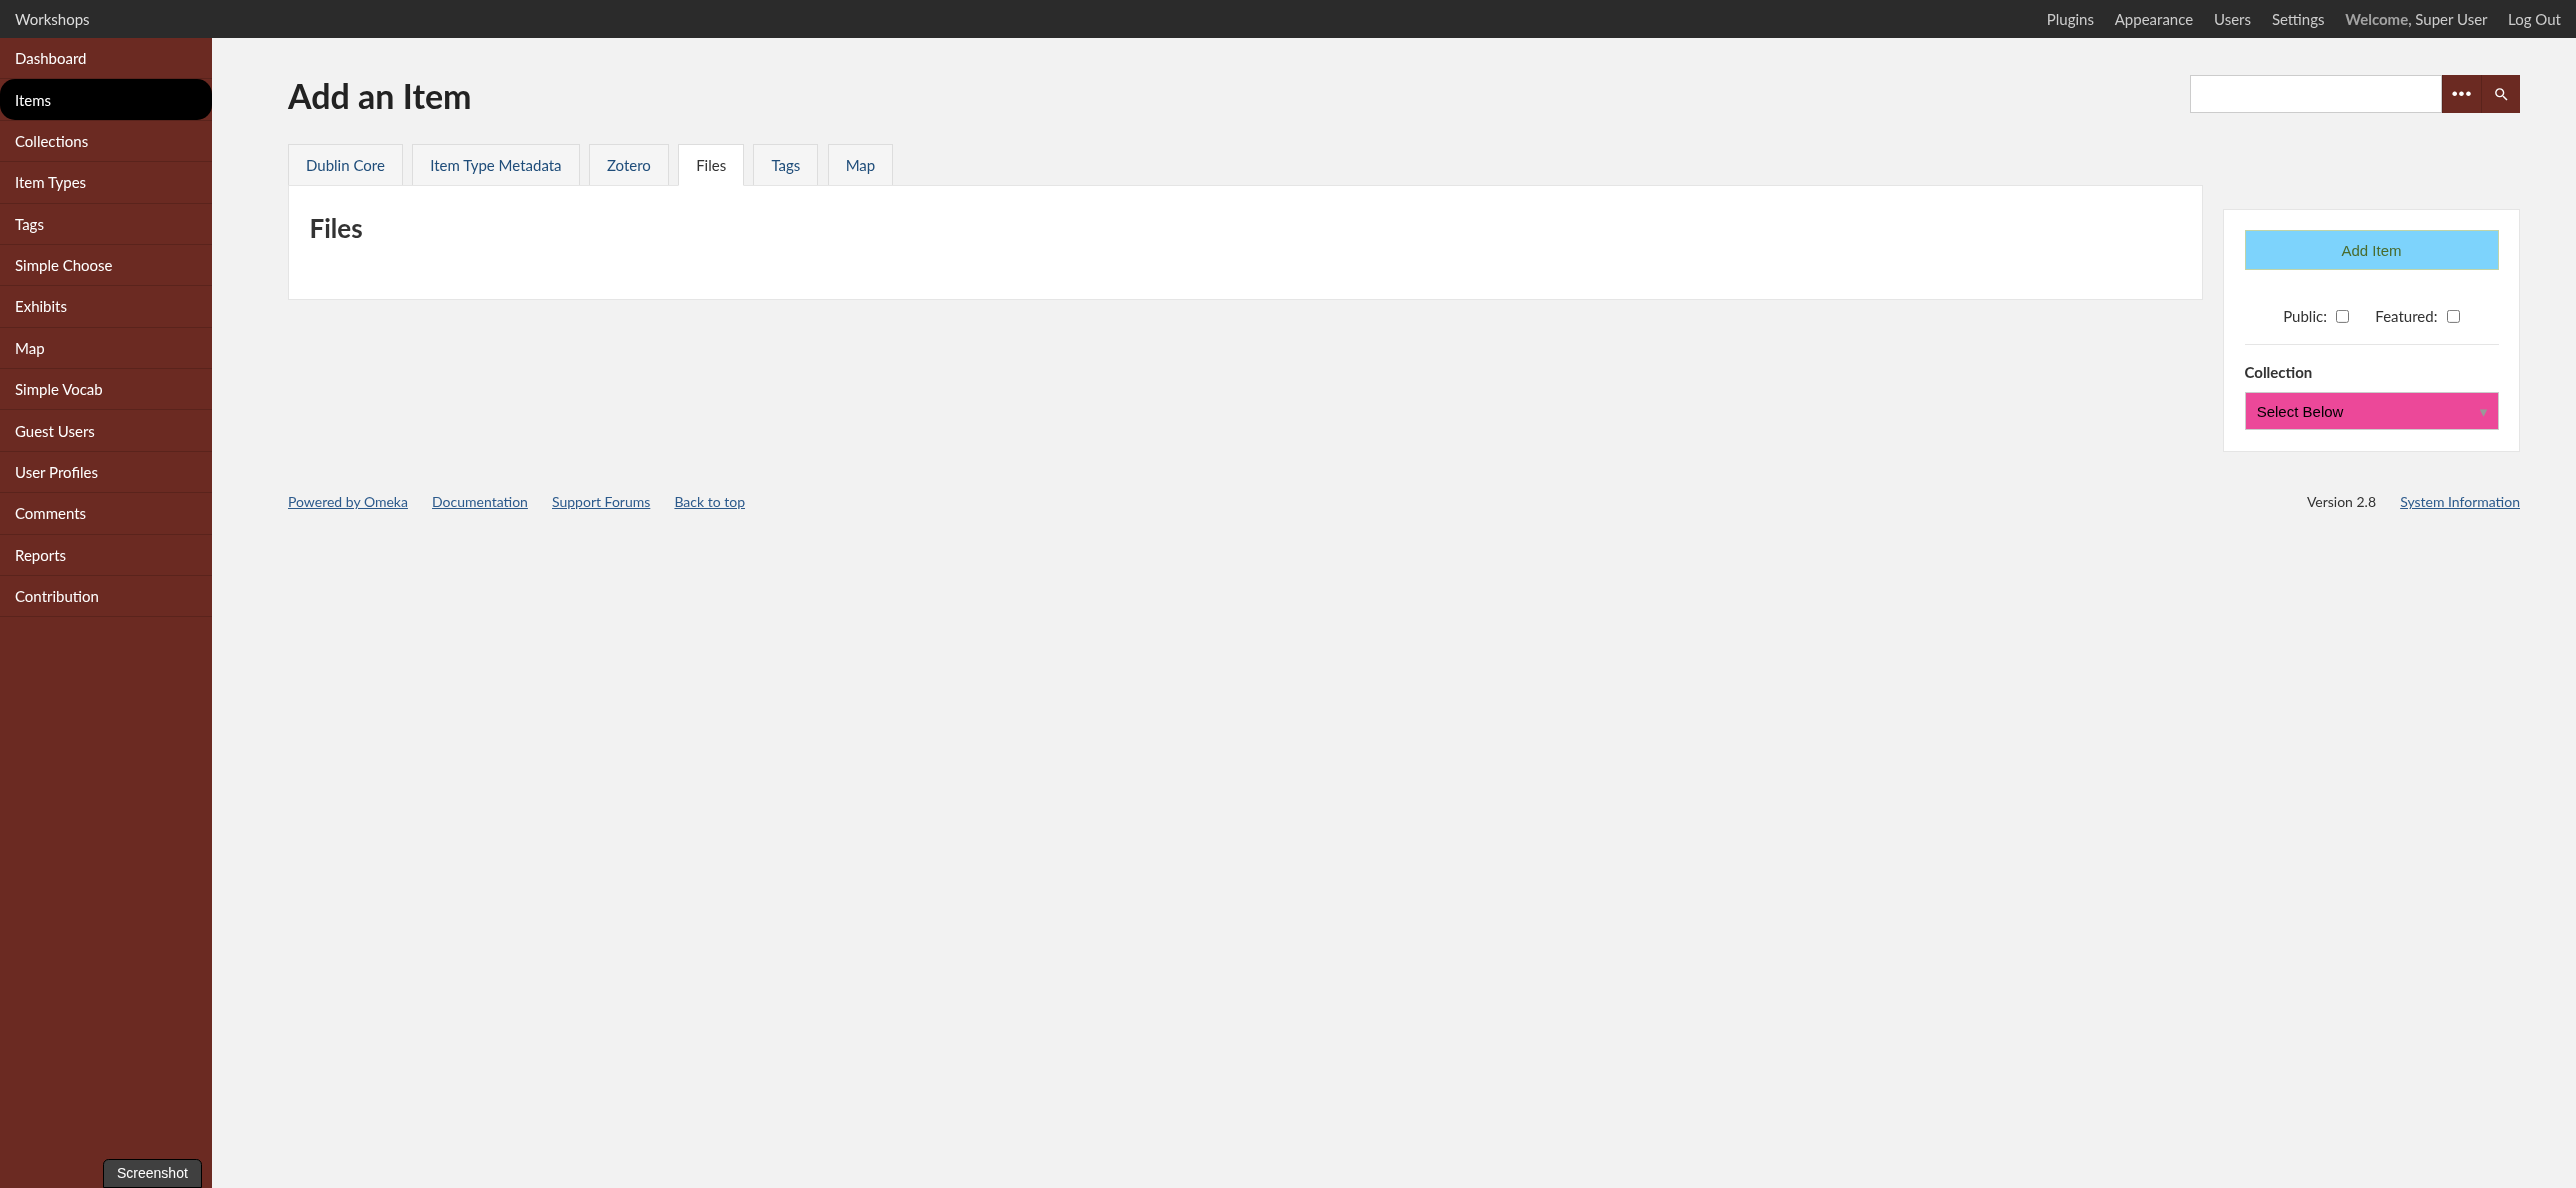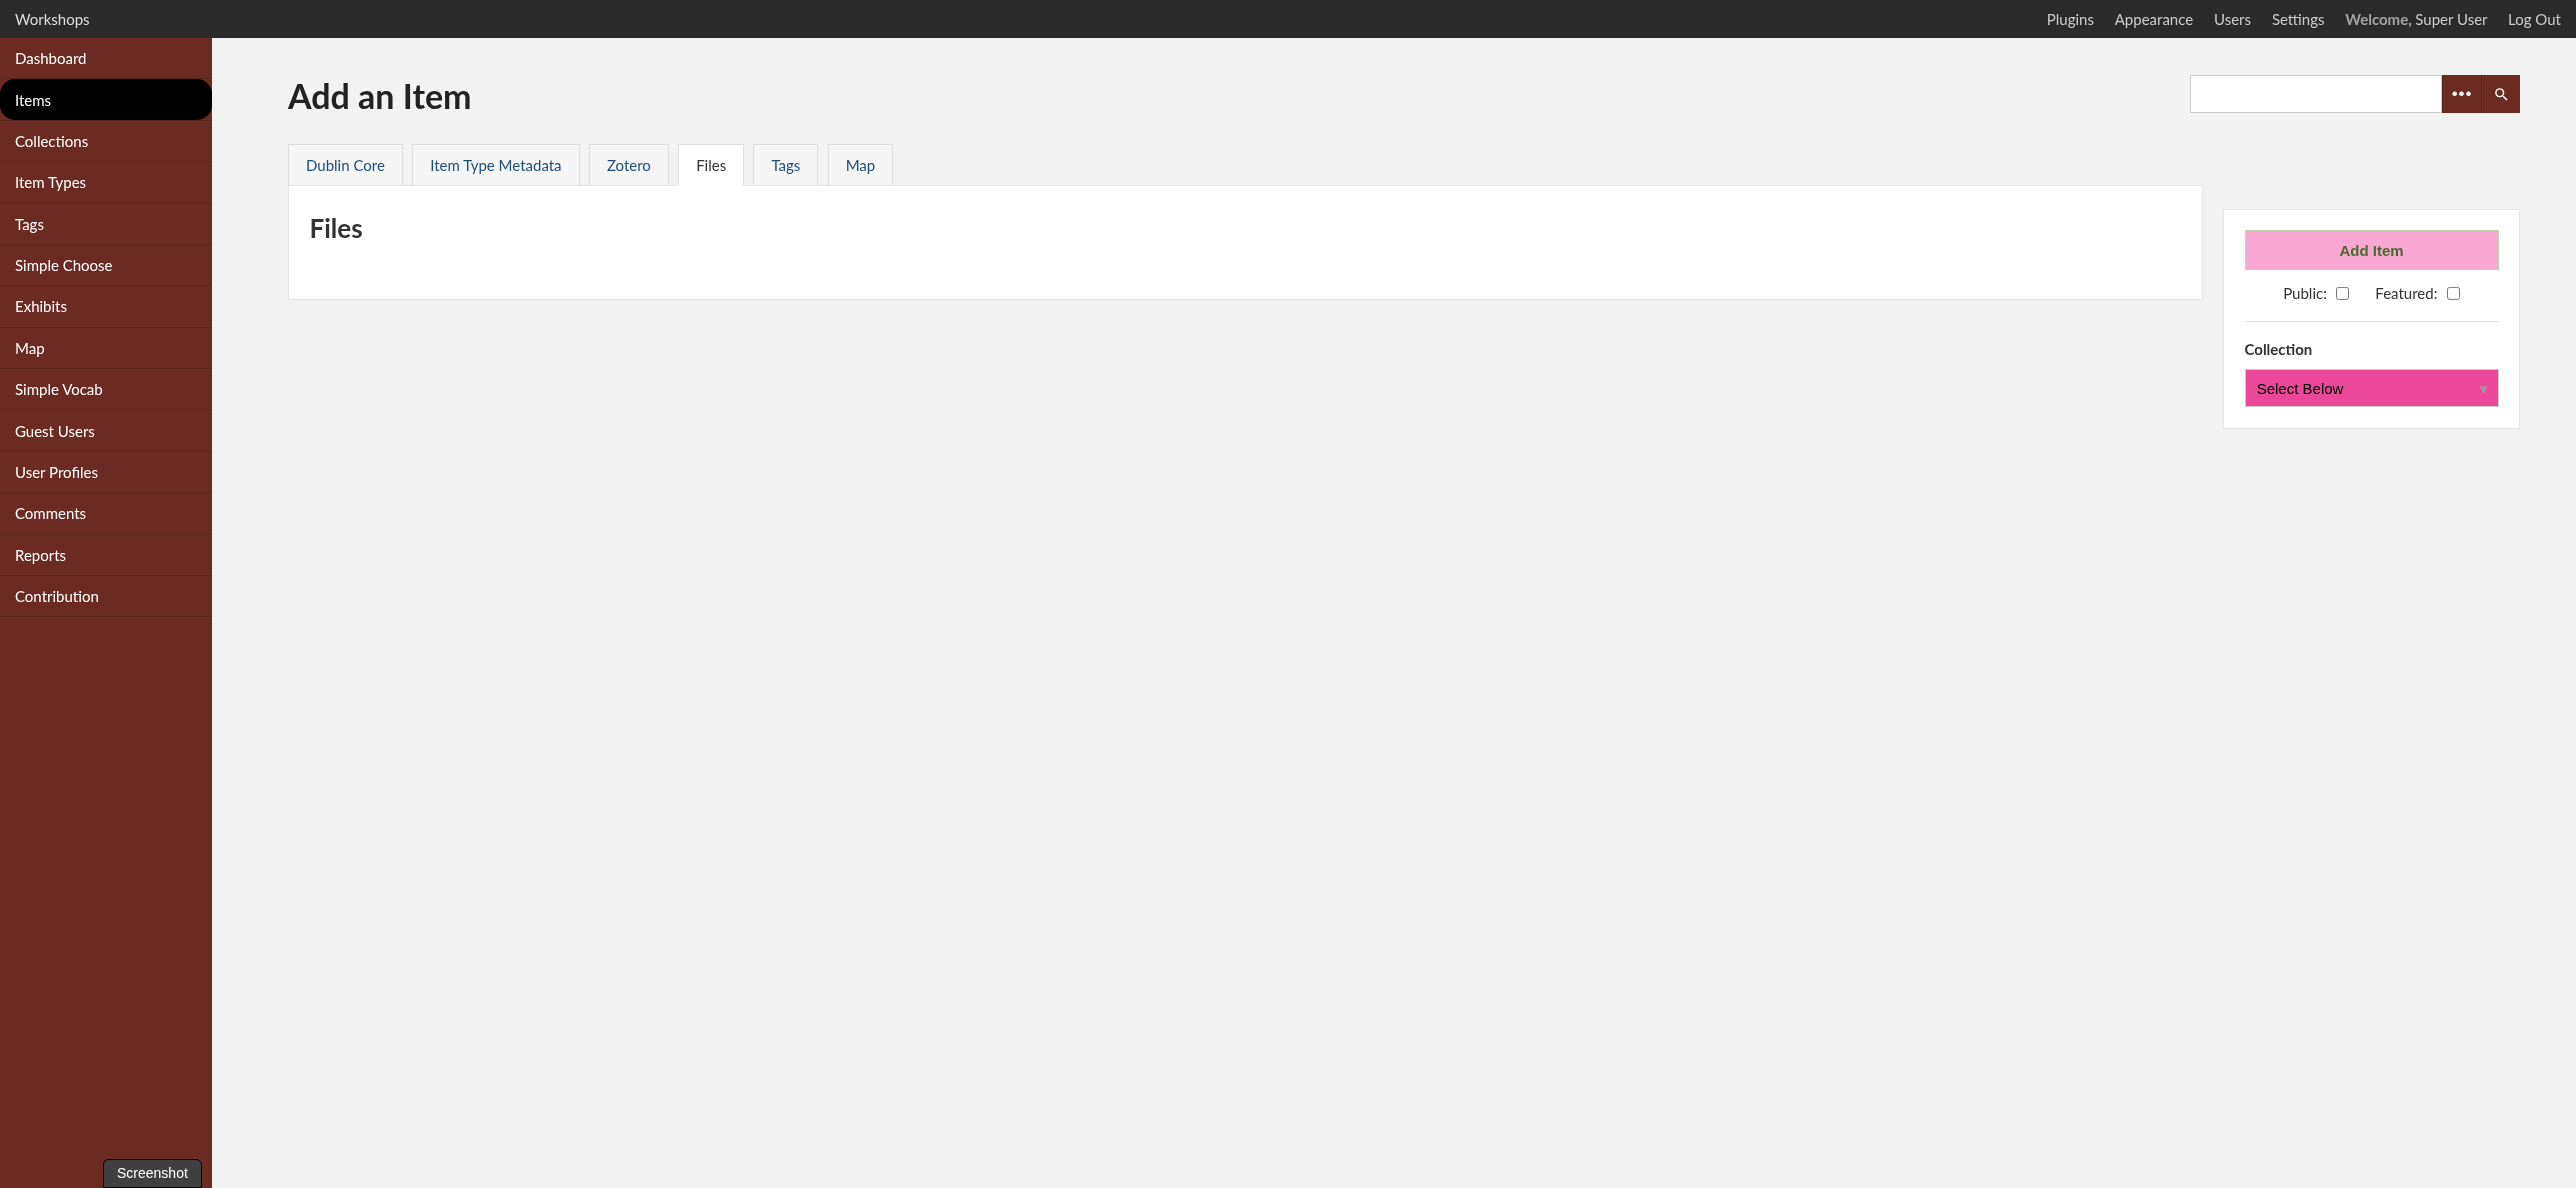--- a/index.html
+++ b/index.html
@@ -42,21 +42,21 @@
 .filebox-body { padding: 18.7px 22.4px 22.4px 22.4px; background: #fff; }
 .filebox-body p { margin-bottom: 17px; font-size: 15px; }
 .file-row { display: flex; align-items: center; margin-bottom: 22.4px; }
 .file-row label { font-weight: 700; width: 213px; font-size: 15px; }
 .file-input { display: flex; align-items: center; gap: 7.5px; }
 .choose-btn { border: 0.9px solid #888; background: #efefef; padding: 2.8px 7.5px; font-size: 13px; cursor: pointer; }
 .no-file { font-size: 15px; color: #333; }
 .add-another { background: #f5f5f5; border: 0.9px solid #ccc; padding: 9.3px 15px; font-size: 15px; font-weight: 700; cursor: pointer; }
 
 .side-panel { background: #fff; border: 0.9px solid #e5e5e5; padding: 20.5px; width: 297px; margin-top: 22.4px; }
-.add-item-btn { width: 100%; background: #f9a8d4; border: 0.9px solid #c0d4a8; color: #4a6b2e; font-weight: 700; padding: 10.3px 0; font-size: 15px; cursor: pointer; margin-bottom: 14px; }
+.add-item-btn { width: 100%; background: #7dd3fc; border: 0.9px solid #c0d4a8; color: #4a6b2e; font-weight: 400; padding: 10.3px 0; font-size: 15px; cursor: pointer; margin-bottom: 37px; }
 .checks { display: flex; justify-content: center; gap: 26px; padding-bottom: 18.7px; border-bottom: 0.9px solid #e5e5e5; margin-bottom: 18.7px; }
 .checks label { font-size: 15px; }
 .checks input { margin-left: 5.6px; transform: translateY(0.9px); }
 .coll-label { font-weight: 700; font-size: 15px; margin-bottom: 11.2px; display: block; }
 .select-wrap { position: relative; }
 .select-wrap select { width: 100%; border: 0.9px solid #ccc; padding: 9.3px 11.2px; font-size: 15px; background: #ec4899; appearance: none; cursor: pointer; }
 .select-wrap .chev { position: absolute; right: 11.2px; top: 50%; transform: translateY(-50%); pointer-events: none; color: #999; }
 
 .footer { display: flex; justify-content: space-between; align-items: center; margin-top: 41px; font-size: 14px; }
 .footer-left a { color: #2c5a8c; text-decoration: underline; margin-right: 20.5px; }
@@ -168,17 +168,29 @@
         <label class="coll-label">Collection</label>
         <div class="select-wrap">
           <select>
             <option>Select Below</option>
           </select>
           <span class="chev">▾</span>
         </div>
       </aside>
     </div>
 
+    <div class="footer">
+      <div class="footer-left">
+        <a>Powered by Omeka</a>
+        <a>Documentation</a>
+        <a>Support Forums</a>
+        <a>Back to top</a>
+      </div>
+      <div class="footer-right">
+        <span>Version 2.8</span>
+        <a>System Information</a>
+      </div>
+    </div>
   </main>
 </div>
 
 <button class="screenshot-btn">Screenshot</button>
 
 
 </body></html>

